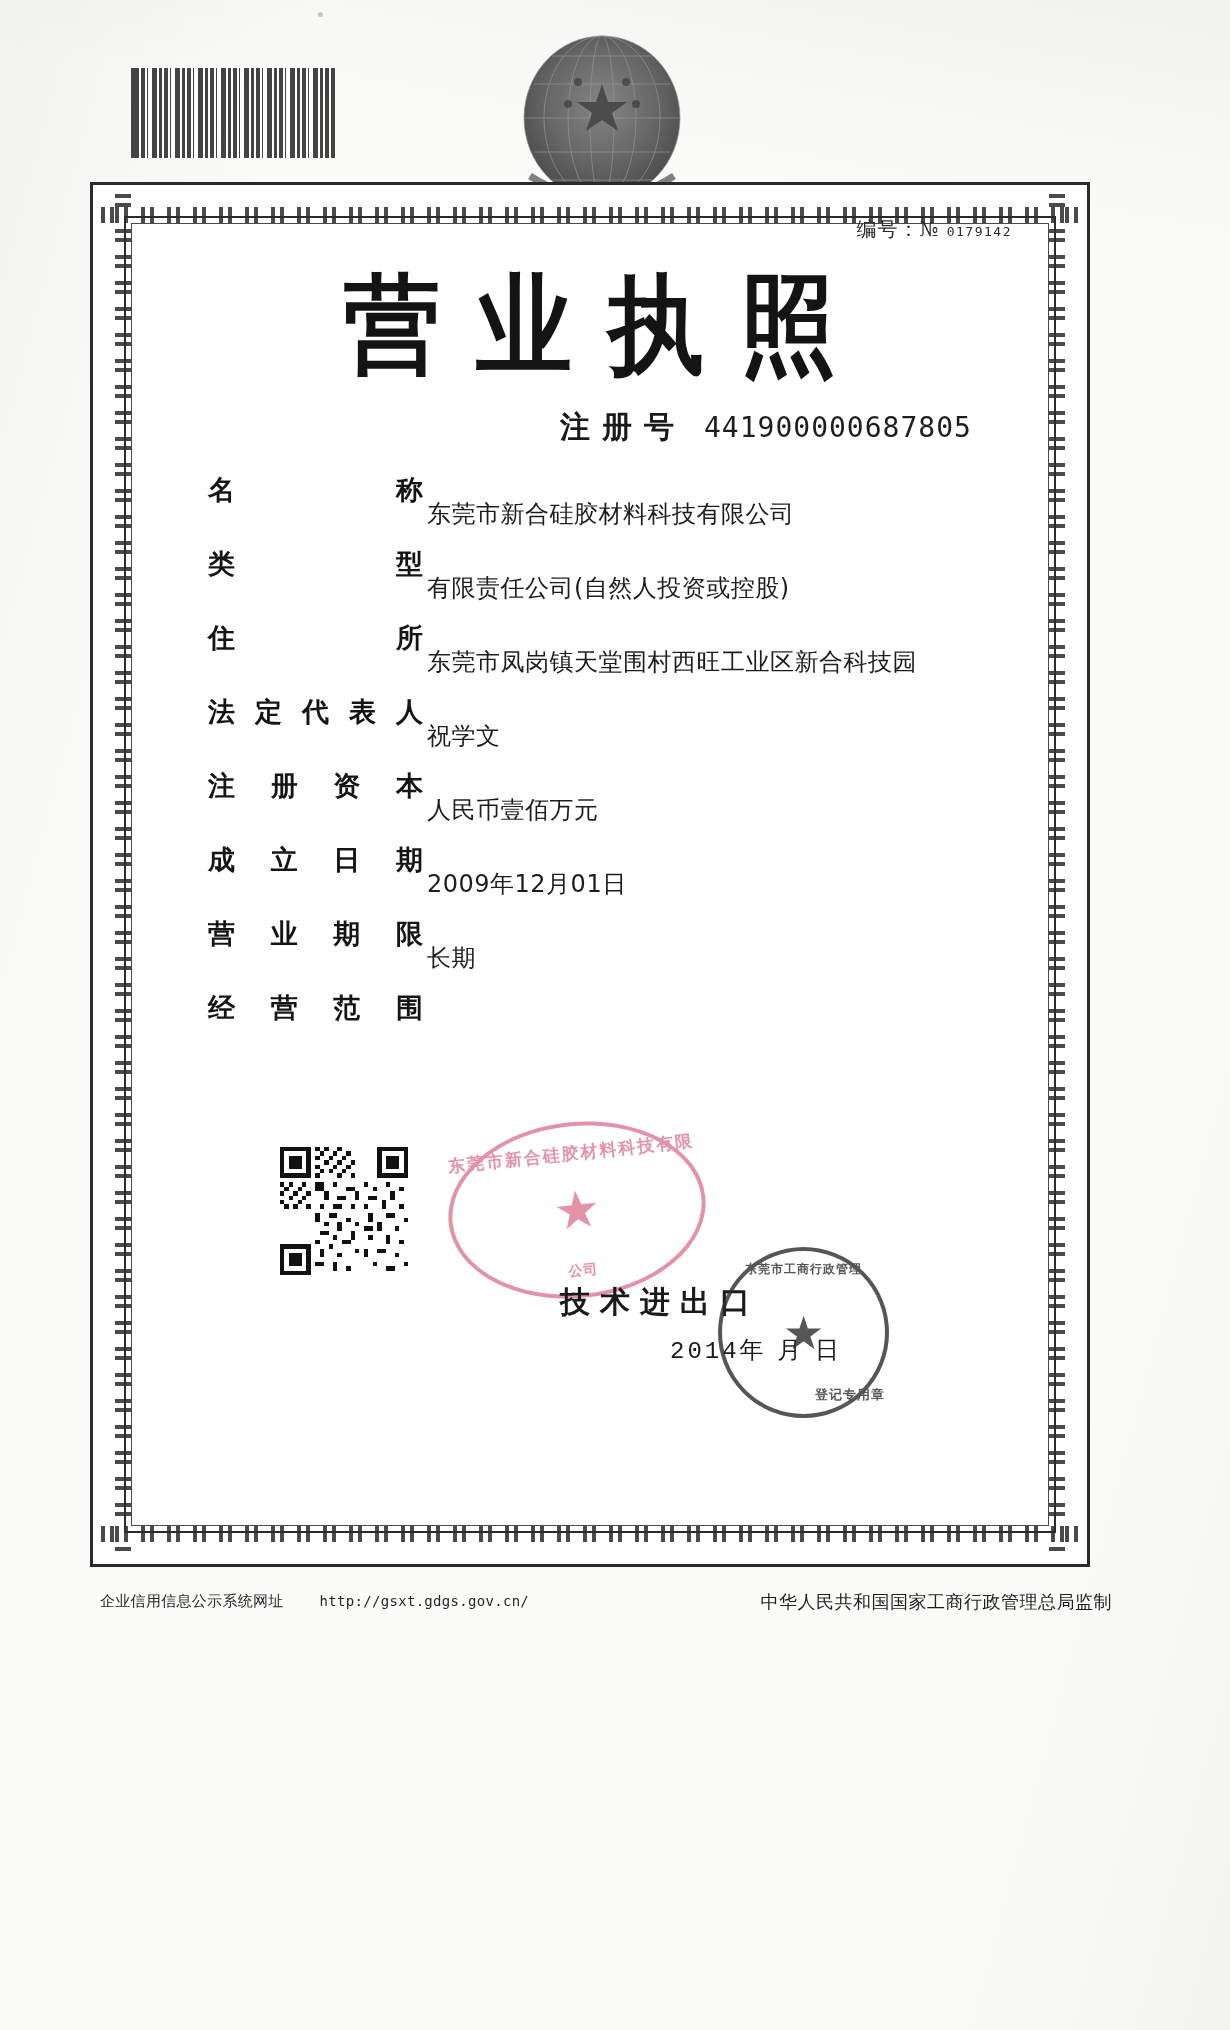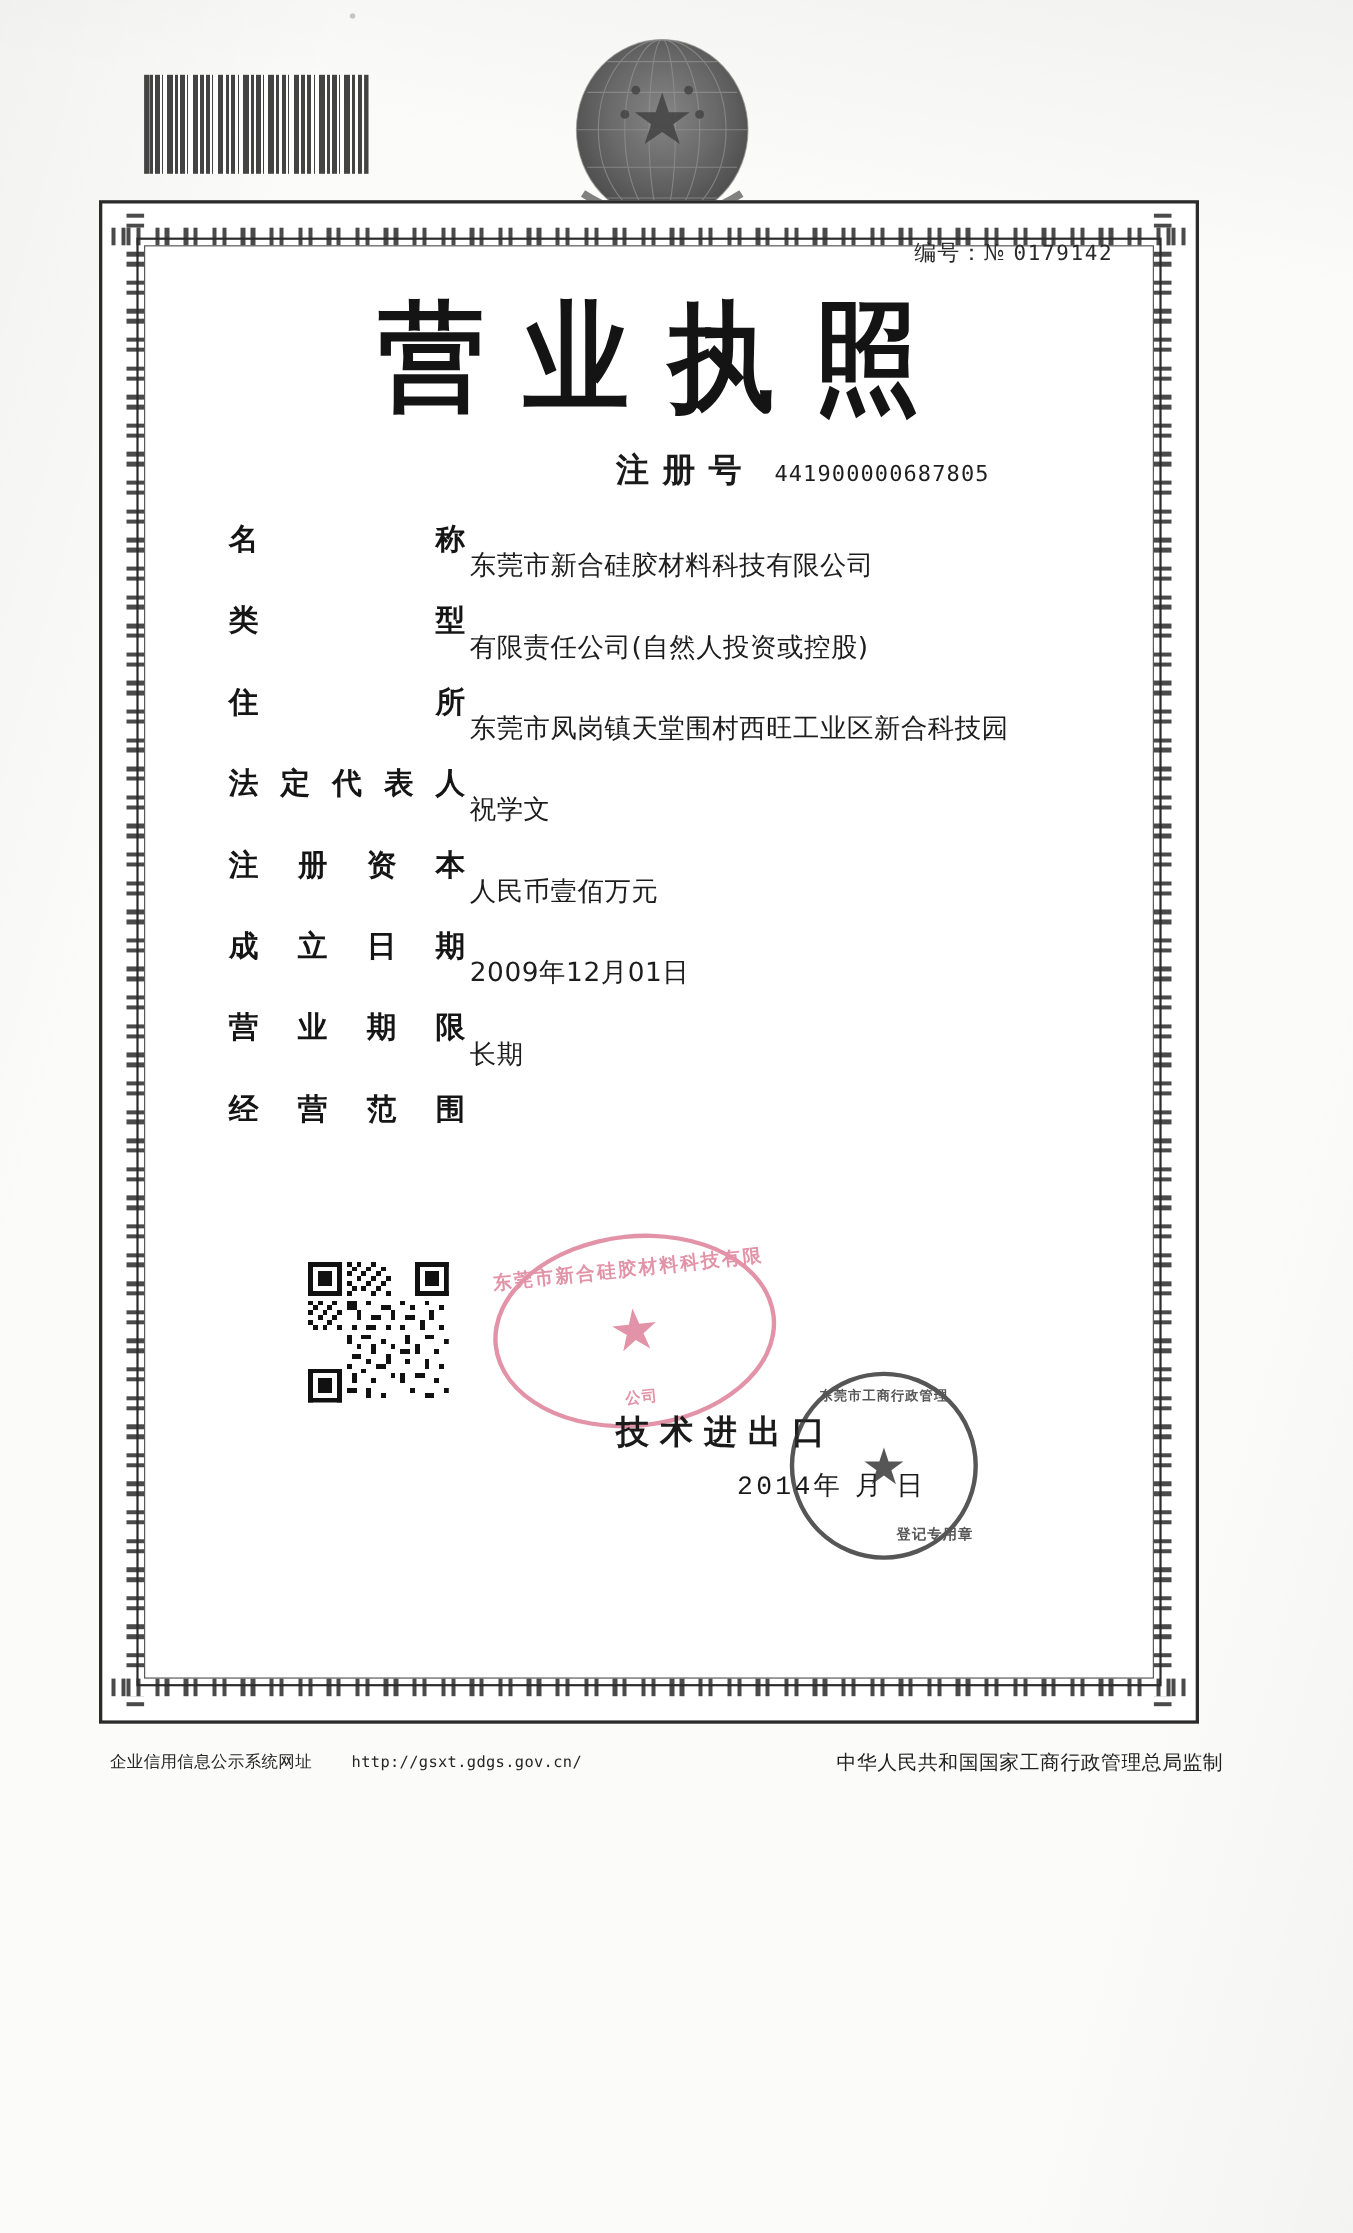--- a/index.html
+++ b/index.html
@@ -66,21 +66,21 @@
     position:absolute;left:41px;top:41px;right:41px;bottom:41px;
     border:1px solid #4a4a4a;
   }
 
   
   .serial{
     position:absolute;right:78px;top:34px;
     font-family:"DejaVu Serif","Liberation Serif",serif;
     font-size:20px;letter-spacing:1px;color:#2a2a2a;white-space:nowrap;
   }
-  .serial .num{font-family:"DejaVu Sans Mono","Liberation Mono",monospace;font-size:19px;letter-spacing:1.5px;}
+  .serial .num{font-family:"DejaVu Sans Mono","Liberation Mono",monospace;font-size:13px;letter-spacing:1.5px;}
 
   .big-title{
     position:absolute;left:0;right:0;top:80px;
     text-align:center;
     font-family:"DejaVu Serif","Liberation Serif",serif;
     font-weight:bold;
     font-size:96px;
     letter-spacing:36px;
     text-indent:36px;
     color:#141414;
@@ -90,21 +90,21 @@
   .reg-line{
     position:absolute;left:470px;top:225px;
     display:flex;align-items:baseline;gap:18px;
   }
   .reg-label{
     font-family:"DejaVu Serif","Liberation Serif",serif;
     font-size:30px;font-weight:bold;letter-spacing:12px;color:#1a1a1a;
   }
   .reg-value{
     font-family:"DejaVu Sans Mono","Liberation Mono",monospace;
-    font-size:20px;letter-spacing:1px;color:#1e1e1e;
+    font-size:28px;letter-spacing:1px;color:#1e1e1e;
   }
 
   
   .fields{position:absolute;left:118px;top:290px;width:800px;}
   .row{display:flex;align-items:flex-start;margin-bottom:17px;}
   .row .lab{
     width:215px;flex:0 0 215px;
     font-family:"DejaVu Serif","Liberation Serif",serif;
     font-weight:bold;font-size:27px;color:#151515;
     display:flex;justify-content:space-between;

